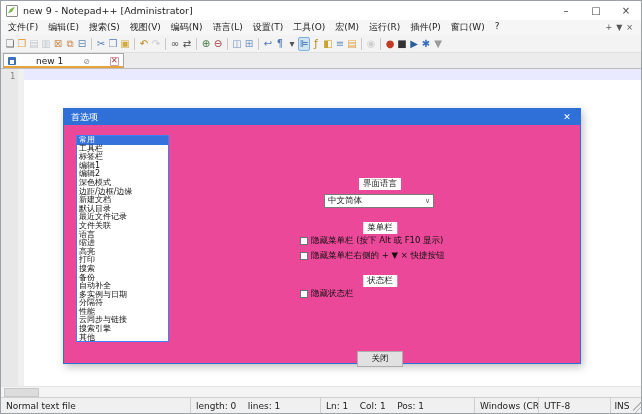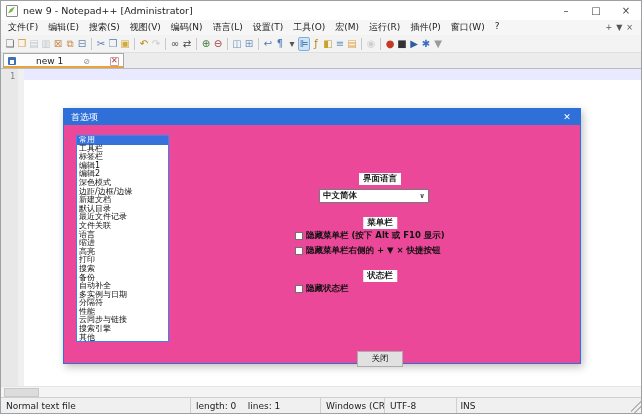--- a/index.html
+++ b/index.html
@@ -56,21 +56,21 @@
     background:#ec4899; border:1px solid #2e6fd8; box-shadow:2px 3px 8px rgba(0,0,0,.25); z-index:10;margin-top:9px; }
   .dlg-title { height:16px; background:#2e6fd8; color:#fff; display:flex; align-items:center; padding-left:7px; font-size:9px; }
   .dlg-close { margin-left:auto; width:26px; height:100%; display:flex; align-items:center; justify-content:center; color:#fff; font-size:9px; }
   .dlg-body { position:relative; width:100%; height:calc(100% - 16px); }
 
   .cat-list { position:absolute; left:12px; top:10px; width:93px; height:207px;
     border:1px solid #3b82f6; background:#fff; overflow:hidden; }
   .cat-item { height:8.6px; line-height:8.6px; font-size:8px; padding-left:2px; white-space:nowrap; color:#111; }
   .cat-item.selected { background:#3672db; color:#fff; }
 
-  .groupbox { position:absolute; left:223px; width:186px; border:2px solid #ec4899;font-weight:bold; }
+  .groupbox { position:absolute; left:223px; width:186px; border:7px solid #ec4899; }
   .groupbox .gb-label { position:absolute; top:-6px; left:50%; transform:translateX(-50%);
     background:#fff; padding:0 4px; font-size:8.5px; color:#222; white-space:nowrap; }
   #gb-language { top:52px; height:32px; }
   #gb-menubar  { top:96px; height:38px; }
   #gb-statusbar{ top:149px; height:26px; }
 
   .combo { position:absolute; left:30px; top:10px; width:110px; height:14px; background:#fff;
     border:1px solid #7a7a7a; display:flex; align-items:center; padding:0 3px; font-size:8.5px; }
   .combo .chev { margin-left:auto; color:#555; font-size:7px; }
 
@@ -272,18 +272,19 @@
     </div>
   </div>
 
   <div class="hscroll">
     <div class="hthumb"></div>
   </div>
 
   <div class="statusbar">
     <div class="sb-seg sb-doc">Normal text file</div>
     <div class="sb-seg sb-len">length: 0    lines: 1</div>
+    <div class="sb-seg sb-pos">Ln: 1    Col: 1    Pos: 1</div>
     <div class="sb-seg sb-eol">Windows (CR LF)</div>
     <div class="sb-seg sb-enc">UTF-8</div>
     <div class="sb-seg sb-ins">INS</div>
     <div class="sb-grip"></div>
   </div>
 </div>
 
 </body></html>

